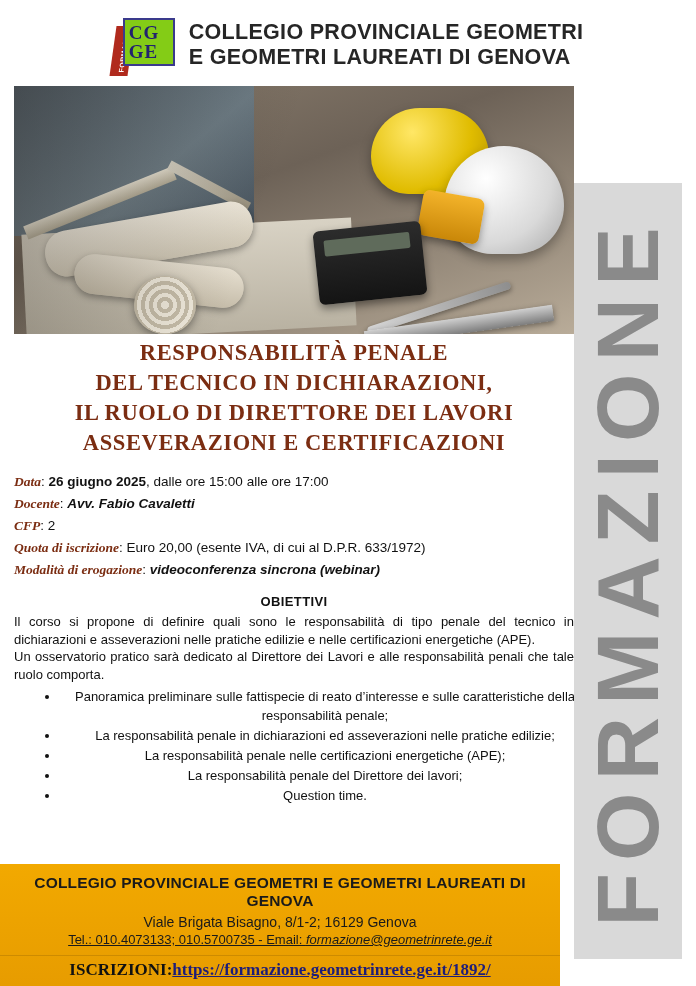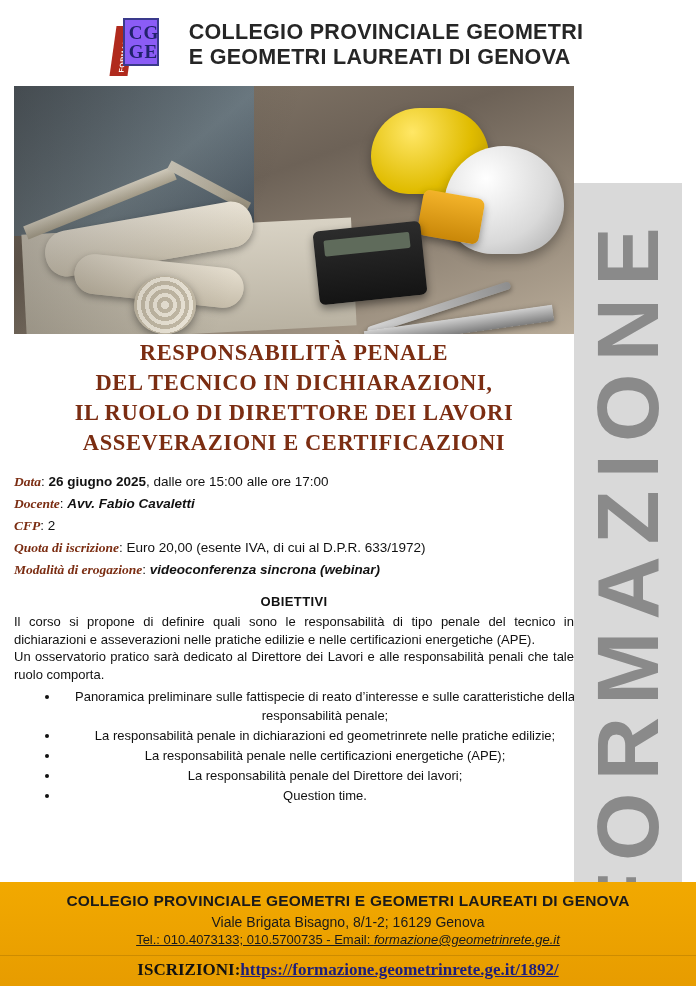--- a/index.html
+++ b/index.html
@@ -27,24 +27,24 @@
   .logo {
     position: relative;
     width: 62px;
     height: 62px;
     flex: 0 0 auto;
   }
   .logo-box {
     position: absolute;
     left: 10px;
     top: 4px;
-    width: 36px;
+    width: 52px;
     height: 48px;
     border: 2px solid #3a3a8c;
-    background: #8b5cf6;
+    background: #84cc16;
     display: flex;
     flex-direction: column;
     justify-content: center;
     padding-left: 4px;
     box-sizing: border-box;
   }
   .logo-line {
     font-family: "Liberation Serif", serif;
     font-weight: bold;
     font-size: 19px;
@@ -267,21 +267,21 @@
     font-size: 13px;
     line-height: 19px;
     text-align: center;
   }
   ul.prog li { margin-bottom: 1px; }
 
   
   .footer {
     position: absolute;
     left: 0; bottom: 0;
-    width: 696px;
+    width: 560px;
     background: #f0a500;
     background: linear-gradient(180deg,#f2a900,#e79c00);
     padding: 10px 0 6px 0;
     box-sizing: border-box;
     text-align: center;
   }
   .f-line1 {
     font-weight: bold;
     font-size: 15.5px;
     color: #1a1a1a;
@@ -377,21 +377,21 @@
       <span class="lbl">Modalità di erogazione</span><span>: </span><span class="val-bi">videoconferenza sincrona (webinar)</span>
     </div>
   </div>
 
   <div class="section-head">OBIETTIVI</div>
   <div class="para">Il corso si propone di definire quali sono le responsabilità di tipo penale del tecnico in dichiarazioni e asseverazioni nelle pratiche edilizie e nelle certificazioni energetiche (APE).</div>
   <div class="para">Un osservatorio pratico sarà dedicato al Direttore dei Lavori e alle responsabilità penali che tale ruolo comporta.</div>
 
   <ul class="prog">
     <li>Panoramica preliminare sulle fattispecie di reato d’interesse e sulle caratteristiche della responsabilità penale;</li>
-    <li>La responsabilità penale in dichiarazioni ed geometrinrete nelle pratiche edilizie;</li>
+    <li>La responsabilità penale in dichiarazioni ed asseverazioni nelle pratiche edilizie;</li>
     <li>La responsabilità penale nelle certificazioni energetiche (APE);</li>
     <li>La responsabilità penale del Direttore dei lavori;</li>
     <li>Question time.</li>
   </ul>
 </div>
 
 <div class="footer">
   <div class="f-line1">COLLEGIO PROVINCIALE GEOMETRI E GEOMETRI LAUREATI DI GENOVA</div>
   <div class="f-line2">Viale Brigata Bisagno, 8/1-2; 16129 Genova</div>
   <div class="f-line3">

